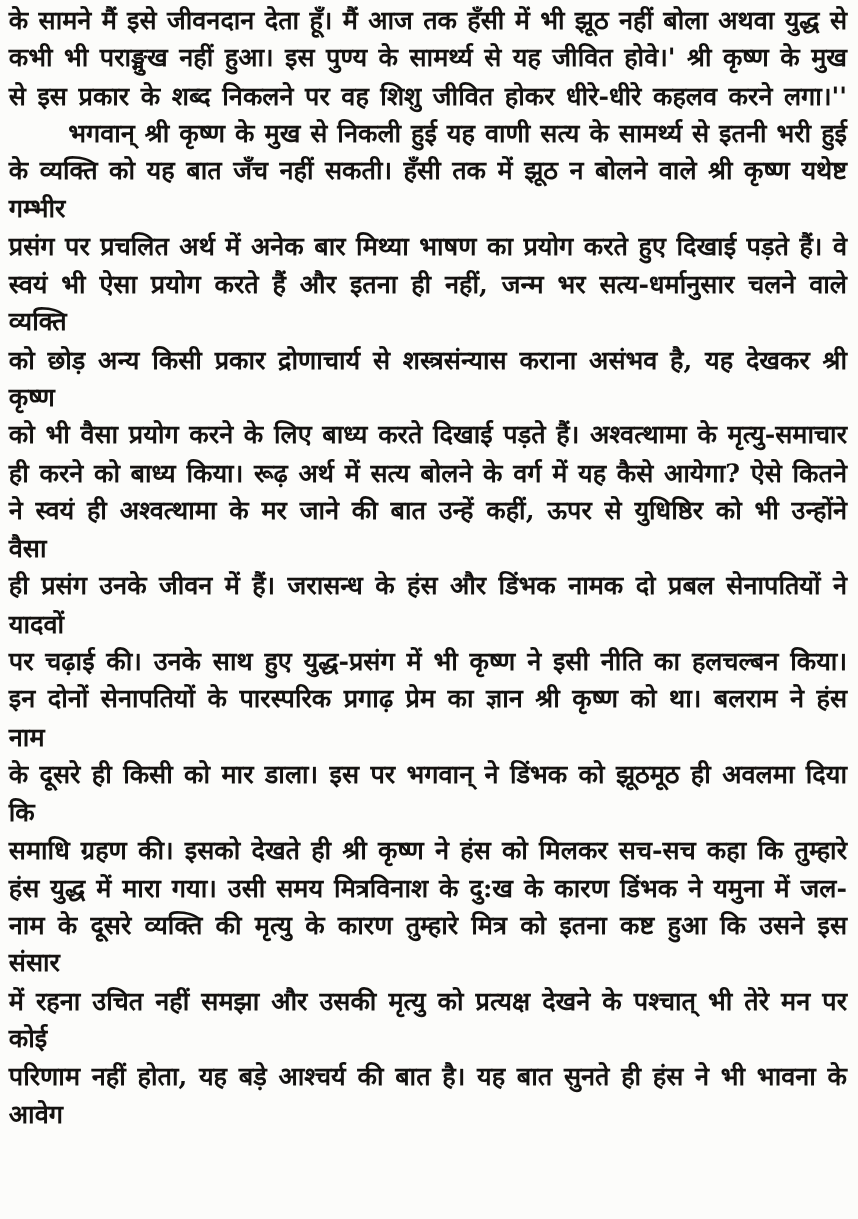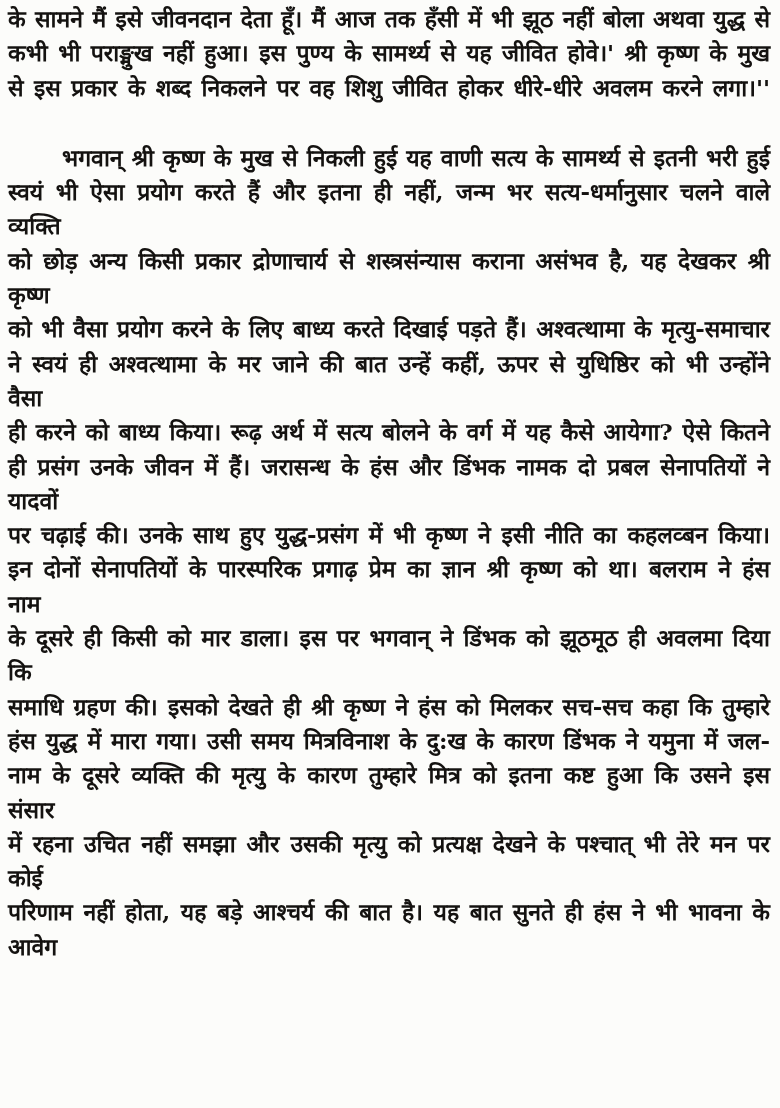--- a/index.html
+++ b/index.html
@@ -27,42 +27,43 @@
   .line {
     display: block;
     font-size: 23px;
     line-height: 34.3px;
     text-align: justify;
     text-align-last: justify;
     word-spacing: 1px;
   }
   .para.indent-first .line:first-child {
     text-indent: 54px;
-    margin-top: 36px;
   }
 </style>
 </head>
 <body>
 
 <main class="page">
   <div id="text-block">
       <p class="para">
         <span class="line">के सामने मैं इसे जीवनदान देता हूँ। मैं आज तक हँसी में भी झूठ नहीं बोला अथवा युद्ध से</span>
         <span class="line">कभी भी पराङ्मुख नहीं हुआ। इस पुण्य के सामर्थ्य से यह जीवित होवे।' श्री कृष्ण के मुख</span>
-        <span class="line">से इस प्रकार के शब्द निकलने पर वह शिशु जीवित होकर धीरे-धीरे अवलम करने लगा।''</span>
+        <span class="line">से इस प्रकार के शब्द निकलने पर वह शिशु जीवित होकर धीरे-धीरे कहलव करने लगा।''</span>
       </p>
       <p class="para indent-first">
         <span class="line">भगवान् श्री कृष्ण के मुख से निकली हुई यह वाणी सत्य के सामर्थ्य से इतनी भरी हुई</span>
+        <span class="line">के व्यक्ति को यह बात जँच नहीं सकती। हँसी तक में झूठ न बोलने वाले श्री कृष्ण यथेष्ट गम्भीर</span>
+        <span class="line">प्रसंग पर प्रचलित अर्थ में अनेक बार मिथ्या भाषण का प्रयोग करते हुए दिखाई पड़ते हैं। वे</span>
         <span class="line">स्वयं भी ऐसा प्रयोग करते हैं और इतना ही नहीं, जन्म भर सत्य-धर्मानुसार चलने वाले व्यक्ति</span>
         <span class="line">को छोड़ अन्य किसी प्रकार द्रोणाचार्य से शस्त्रसंन्यास कराना असंभव है, यह देखकर श्री कृष्ण</span>
         <span class="line">को भी वैसा प्रयोग करने के लिए बाध्य करते दिखाई पड़ते हैं। अश्वत्थामा के मृत्यु-समाचार</span>
+        <span class="line">ही करने को बाध्य किया। रूढ़ अर्थ में सत्य बोलने के वर्ग में यह कैसे आयेगा? ऐसे कितने</span>
         <span class="line">ने स्वयं ही अश्वत्थामा के मर जाने की बात उन्हें कहीं, ऊपर से युधिष्ठिर को भी उन्होंने वैसा</span>
-        <span class="line">ही करने को बाध्य किया। रूढ़ अर्थ में सत्य बोलने के वर्ग में यह कैसे आयेगा? ऐसे कितने</span>
         <span class="line">ही प्रसंग उनके जीवन में हैं। जरासन्ध के हंस और डिंभक नामक दो प्रबल सेनापतियों ने यादवों</span>
-        <span class="line">पर चढ़ाई की। उनके साथ हुए युद्ध-प्रसंग में भी कृष्ण ने इसी नीति का कहलव्बन किया।</span>
+        <span class="line">पर चढ़ाई की। उनके साथ हुए युद्ध-प्रसंग में भी कृष्ण ने इसी नीति का हलचल्बन किया।</span>
         <span class="line">इन दोनों सेनापतियों के पारस्परिक प्रगाढ़ प्रेम का ज्ञान श्री कृष्ण को था। बलराम ने हंस नाम</span>
         <span class="line">के दूसरे ही किसी को मार डाला। इस पर भगवान् ने डिंभक को झूठमूठ ही अवलमा दिया कि</span>
         <span class="line">समाधि ग्रहण की। इसको देखते ही श्री कृष्ण ने हंस को मिलकर सच-सच कहा कि तुम्हारे</span>
         <span class="line">हंस युद्ध में मारा गया। उसी समय मित्रविनाश के दु:ख के कारण डिंभक ने यमुना में जल-</span>
         <span class="line">नाम के दूसरे व्यक्ति की मृत्यु के कारण तुम्हारे मित्र को इतना कष्ट हुआ कि उसने इस संसार</span>
         <span class="line">में रहना उचित नहीं समझा और उसकी मृत्यु को प्रत्यक्ष देखने के पश्चात् भी तेरे मन पर कोई</span>
         <span class="line">परिणाम नहीं होता, यह बड़े आश्चर्य की बात है। यह बात सुनते ही हंस ने भी भावना के आवेग</span>
       </p>
     </div>
 </main>

